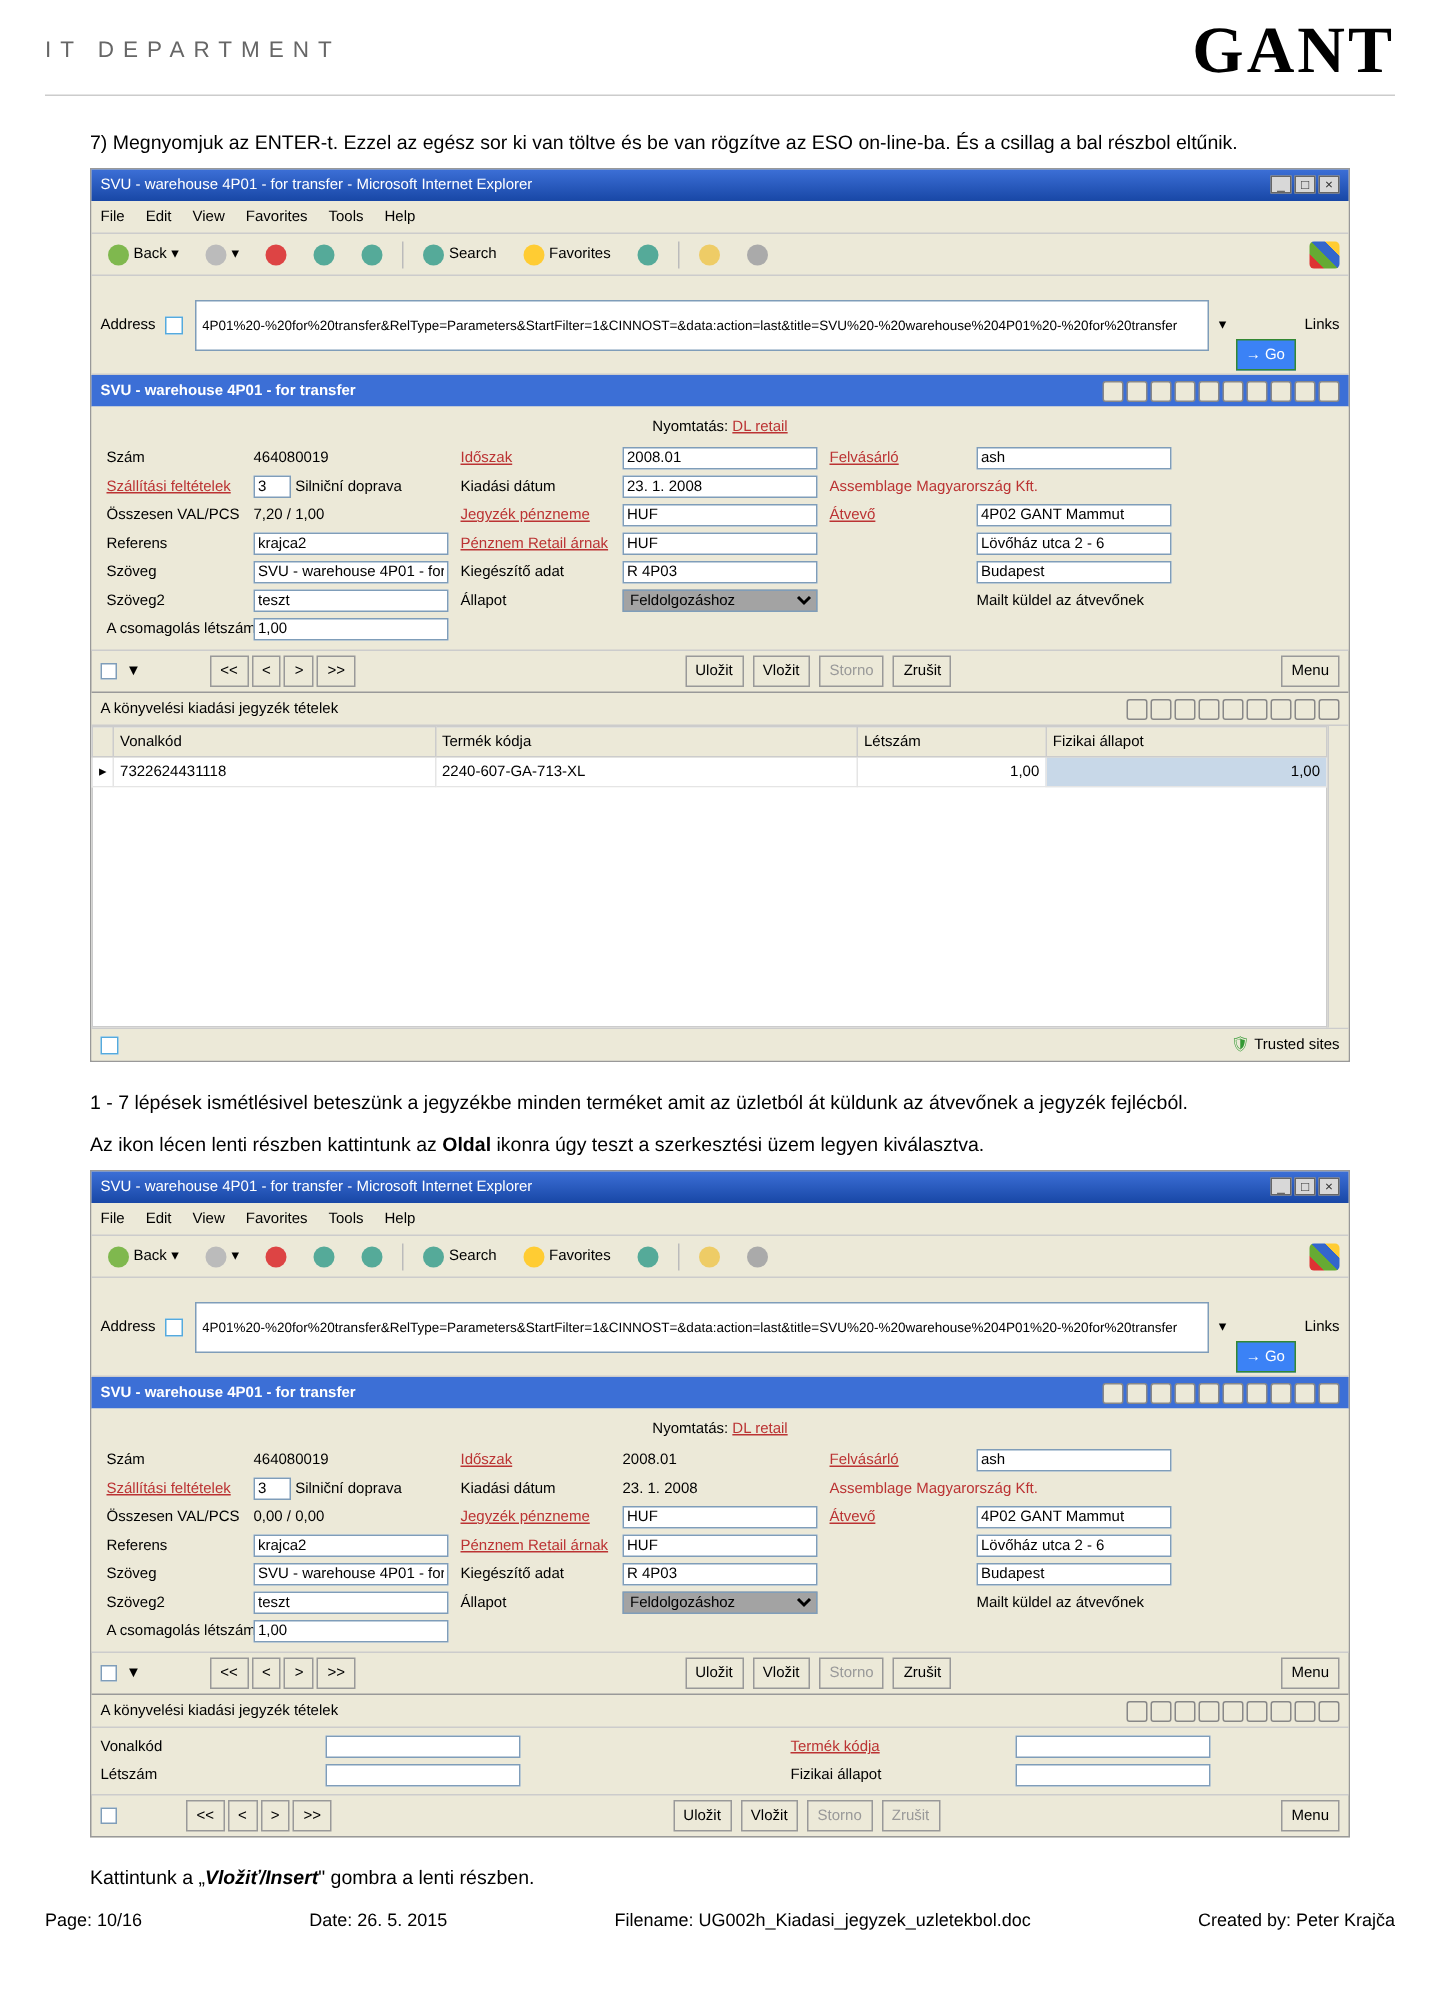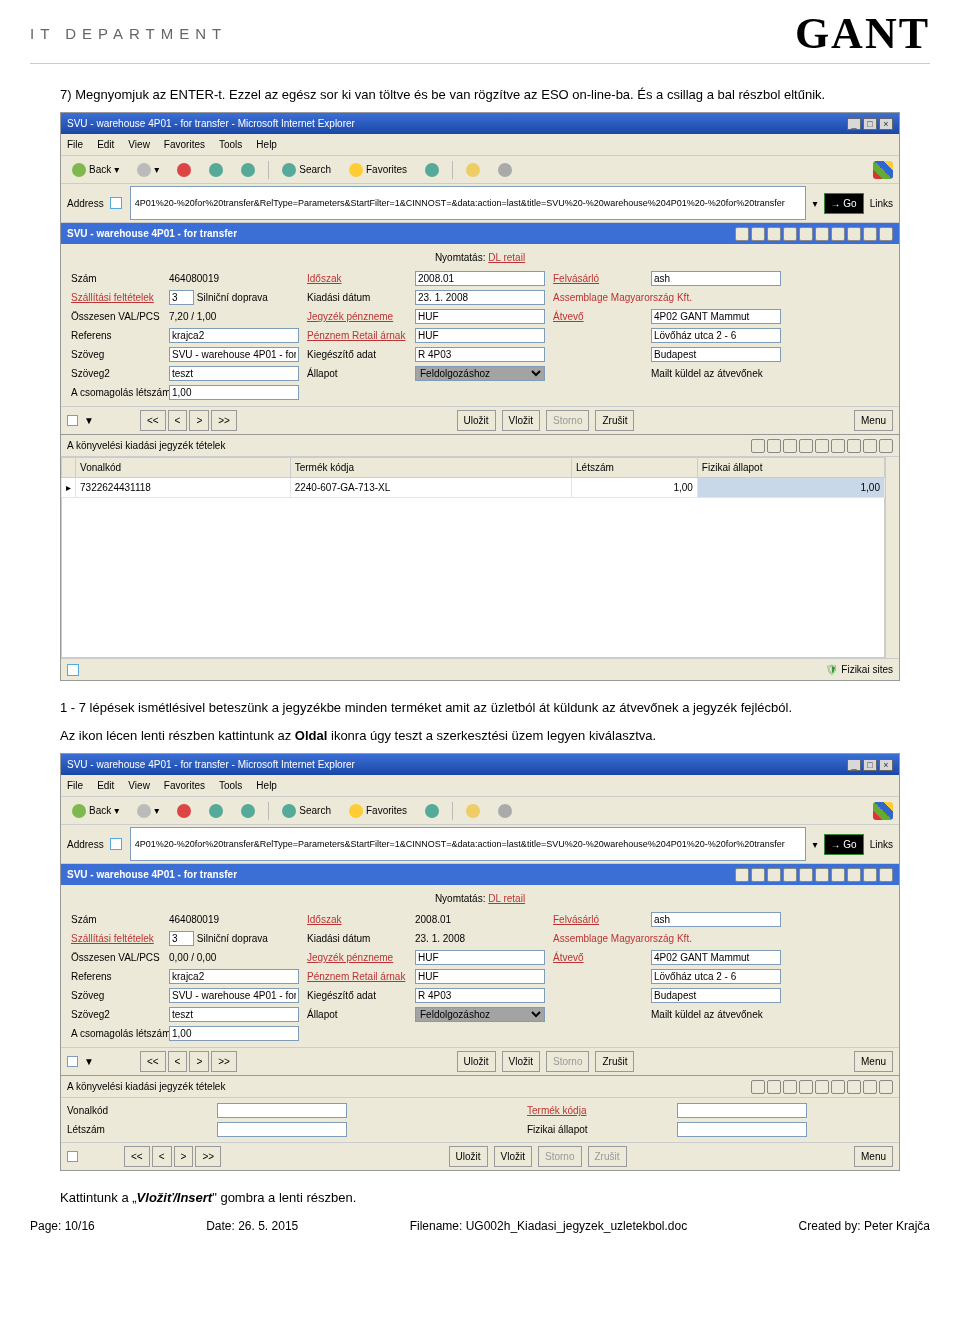--- a/index.html
+++ b/index.html
@@ -18,21 +18,21 @@
   .menubar { background: #ece9d8; padding: 2px 6px; display: flex; gap: 14px; border-bottom: 1px solid #ccc; font-size: 10px; }
   .toolbar { background: #ece9d8; padding: 3px 6px; display: flex; align-items: center; gap: 8px; border-bottom: 1px solid #ccc; font-size: 10px; position: relative; }
   .toolbar .btn { background: #ece9d8; border: 1px solid transparent; padding: 1px 4px; display: inline-flex; align-items: center; gap: 3px; }
   .toolbar .ico { display: inline-block; width: 14px; height: 14px; background: #7fb84e; border-radius: 50%; }
   .toolbar .ico.red { background: #d44; }
   .toolbar .ico.blue { background: #5a9; }
   .toolbar .sep { width: 1px; height: 18px; background: #bbb; }
   .toolbar .winflag { position: absolute; right: 6px; width: 20px; height: 18px; background: linear-gradient(45deg,#d33 25%,#6a3 25% 50%,#36c 50% 75%,#fc3 75%); border-radius: 3px; }
   .addrbar { background: #ece9d8; padding: 2px 6px; display: flex; align-items: center; gap: 6px; border-bottom: 1px solid #ccc; font-size: 10px; }
   .addrbar input { flex: 1; background: #fff; border: 1px solid #7f9db9; padding: 11px 4px; font-size: 9px; font-family: inherit; }
-  .addrbar .go { background: #000000; color: #fff; padding: 1px 6px; border: 1px solid #383; }
+  .addrbar .go { background: #3b82f6; color: #fff; padding: 1px 6px; border: 1px solid #383; margin-top: 40px; }
   .app-header { background: #3c6fd6; color: #fff; padding: 2px 6px; display: flex; justify-content: space-between; align-items: center; font-size: 10px; font-weight: bold; }
   .app-header .icons { display: flex; gap: 2px; }
   .app-header .icons span { display: inline-block; width: 14px; height: 14px; background: #ece9d8; border: 1px solid #888; border-radius: 2px; }
   .app-panel { background: #ece9d8; padding: 3px 6px; font-size: 10px; }
   .print-row { text-align: center; padding: 2px; }
   .print-row a, .form-grid a, .bottom-form a { color: #b33; text-decoration: underline; }
   .form-grid { display: grid; grid-template-columns: 90px 130px 100px 130px 90px 130px; gap: 2px 8px; font-size: 10px; padding: 2px 4px; align-items: center; }
   .form-grid input, .bottom-form input { background: #fff; border: 1px solid #7f9db9; padding: 0 2px; font-size: 10px; width: 100%; font-family: inherit; height: 15px; }
   .form-grid .inp-short { width: 25px; }
   .form-grid .lbl { white-space: nowrap; }
@@ -252,21 +252,21 @@
         </tbody>
           </table>
         <div class="whitearea tall"></div>
       </div>
       <div class="sb"></div>
     </div>
     <div class="statusbar">
       <span class="pageico"></span>
       <span class="right">
         <span class="shield">🛡</span>
-        <span>Fizikai sites</span>
+        <span>Trusted sites</span>
       </span>
     </div>
   </div>
 
   <p>1 - 7 lépések ismétlésivel beteszünk a jegyzékbe minden terméket amit az üzletból át küldunk az átvevőnek a jegyzék fejlécból.</p>
 
 
   <p>
     <span>Az ikon lécen lenti részben kattintunk az </span><span class="bold">Oldal</span><span> ikonra úgy teszt a szerkesztési üzem legyen kiválasztva.</span>
   </p>

